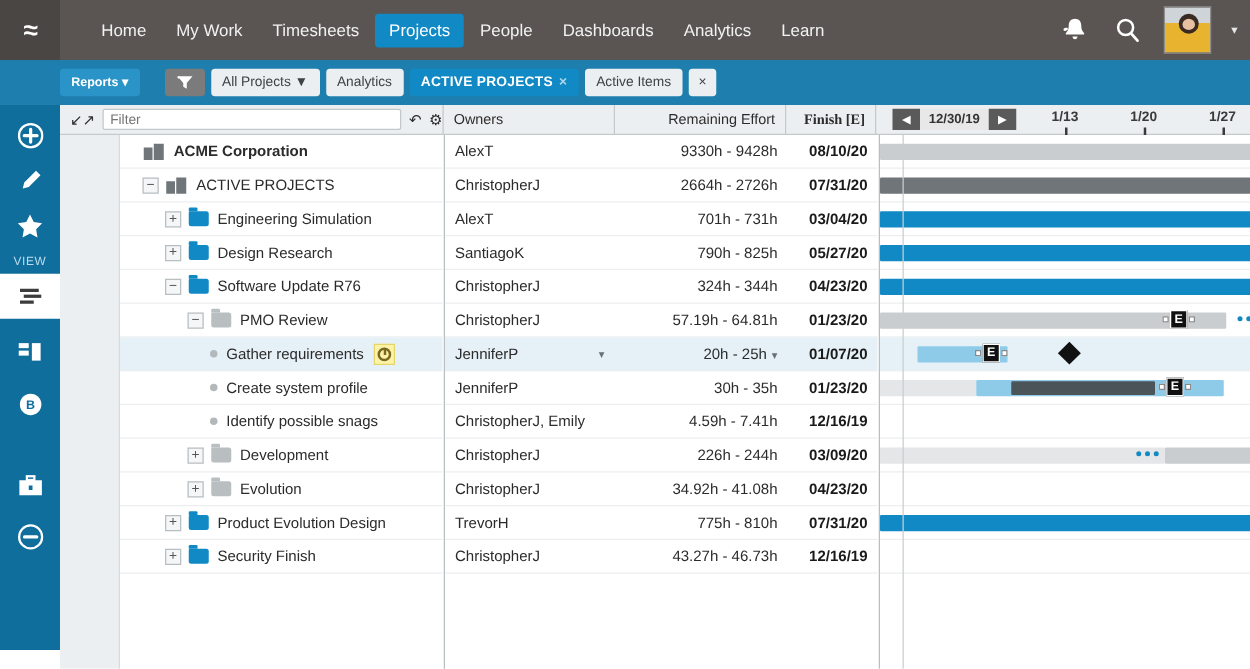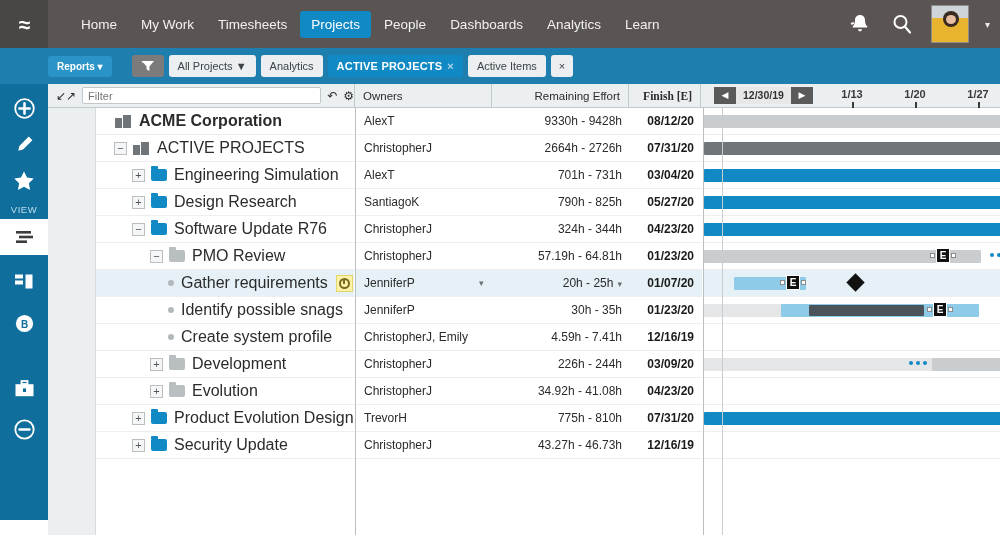--- a/index.html
+++ b/index.html
@@ -110,21 +110,21 @@
     font-size:11px; line-height:10px; text-align:center; flex:none; cursor:pointer; }
   .dot { width:6px; height:6px; border-radius:50%; background:#b3b8bb; flex:none; }
   .ico-bld { width:17px; height:13px; flex:none; position:relative; }
   .ico-bld i { position:absolute; background:#6f7578; }
   .ico-bld i:nth-child(1){ left:0; top:3px; width:7px; height:10px;}
   .ico-bld i:nth-child(2){ left:8px; top:0px; width:8px; height:13px;}
   .ico-fld { width:16px; height:12px; background:#1189c4; flex:none; position:relative; border-radius:1px 2px 2px 2px;}
   .ico-fld::before{ content:""; position:absolute; left:0; top:-3px; width:7px; height:3px; background:#1189c4; border-radius:1px 1px 0 0;}
   .ico-fld.gray { background:#b9bec1; }
   .ico-fld.gray::before{ background:#b9bec1; }
-  .tlbl { font-size:16px; color:#2b2b2b; white-space:nowrap; margin-left:7px; }
+  .tlbl { font-size:12px; color:#2b2b2b; white-space:nowrap; margin-left:7px; }
   .tlbl.b { font-weight:bold; }
   .badge-warn {
     width:17px; height:17px; background:#fdf3a8; border:1px solid #e6d66a;
     display:flex; align-items:center; justify-content:center; margin-left:8px; flex:none; cursor:pointer;
   }
   .badge-warn span { width:11px; height:11px; border-radius:50%; border:2px solid #7a6a1f; position:relative; }
   .badge-warn span::after{ content:""; position:absolute; left:2.5px; top:-1px; width:2px; height:5px; background:#7a6a1f;}
 
   
   .c-own { width:137px; padding-left:8px; font-size:12px; color:#2b2b2b; white-space:nowrap; overflow:hidden; }
@@ -353,27 +353,27 @@
           <div class="dot"></div>
           <div class="tlbl">Gather requirements</div>
           <div class="badge-warn">
             <span></span>
           </div>
         </div>
       </div>
       <div class="row">
         <div class="tw" style="padding-left: 72px;">
           <div class="dot"></div>
-          <div class="tlbl">Identify possible snags</div>
+          <div class="tlbl">Create system profile</div>
         </div>
       </div>
       <div class="row">
         <div class="tw" style="padding-left: 72px;">
           <div class="dot"></div>
-          <div class="tlbl">Create system profile</div>
+          <div class="tlbl">Identify possible snags</div>
         </div>
       </div>
       <div class="row">
         <div class="tw" style="padding-left: 54px;">
           <div class="twig" style="margin-right: 6px;">+</div>
           <div class="ico-fld gray"></div>
           <div class="tlbl">Development</div>
         </div>
       </div>
       <div class="row">
@@ -387,29 +387,29 @@
         <div class="tw" style="padding-left: 36px;">
           <div class="twig" style="margin-right: 6px;">+</div>
           <div class="ico-fld"></div>
           <div class="tlbl">Product Evolution Design</div>
         </div>
       </div>
       <div class="row">
         <div class="tw" style="padding-left: 36px;">
           <div class="twig" style="margin-right: 6px;">+</div>
           <div class="ico-fld"></div>
-          <div class="tlbl">Security Update</div>
+          <div class="tlbl">Security Finish</div>
         </div>
       </div>
     </div>
   <div class="cols-panel" id="cols-panel">
       <div class="row">
         <div class="c-own">AlexT</div>
         <div class="c-eff"><span>9330h - 9428h</span></div>
-        <div class="c-fin">08/12/20</div>
+        <div class="c-fin">08/10/20</div>
       </div>
       <div class="row">
         <div class="c-own">ChristopherJ</div>
         <div class="c-eff"><span>2664h - 2726h</span></div>
         <div class="c-fin">07/31/20</div>
       </div>
       <div class="row">
         <div class="c-own">AlexT</div>
         <div class="c-eff"><span>701h - 731h</span></div>
         <div class="c-fin">03/04/20</div>

